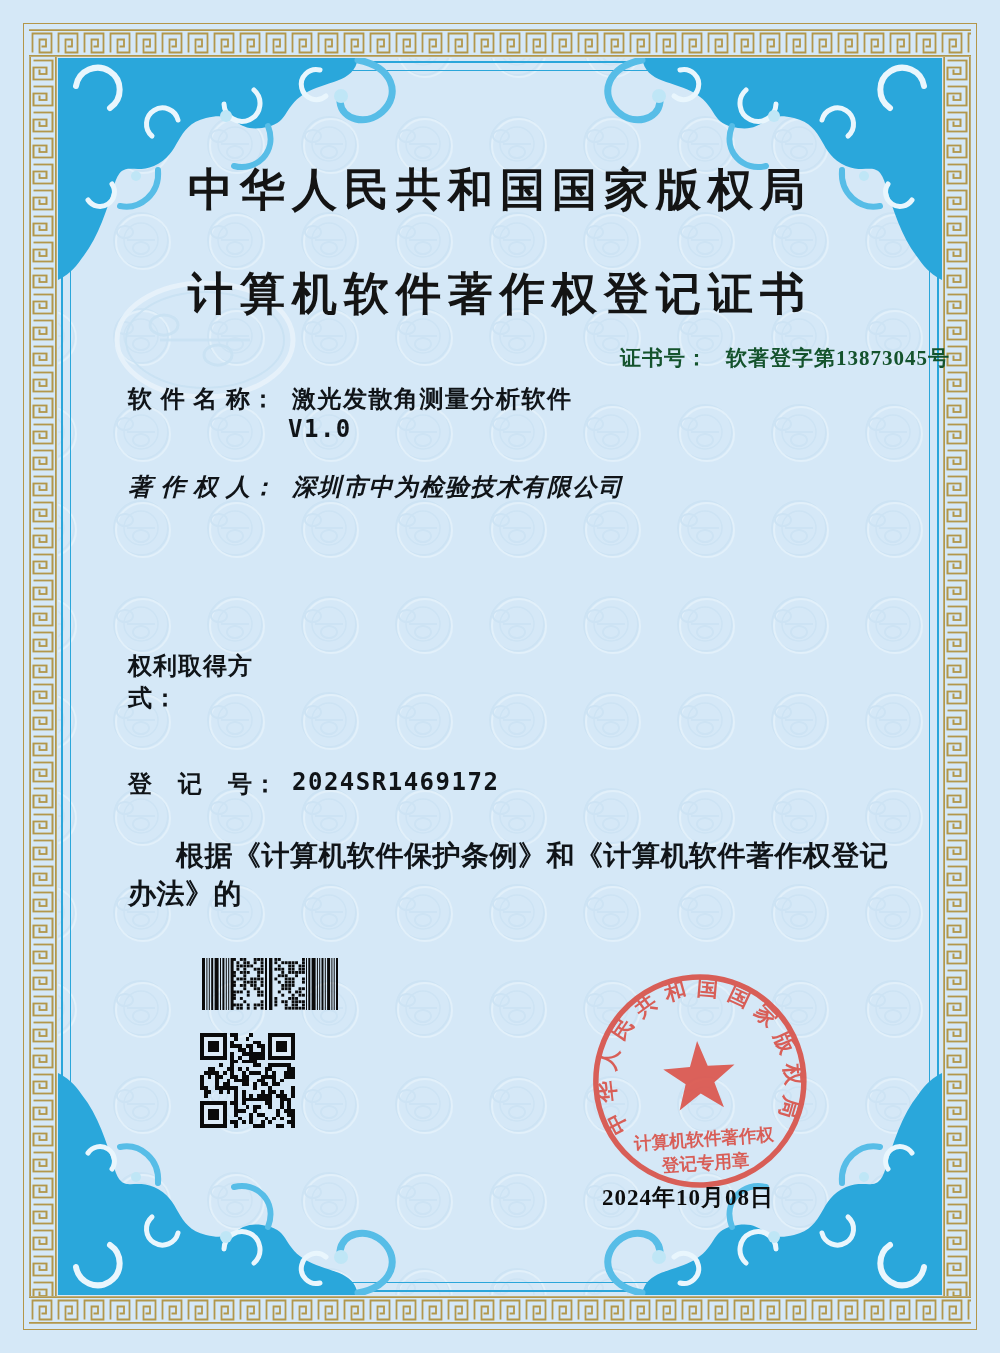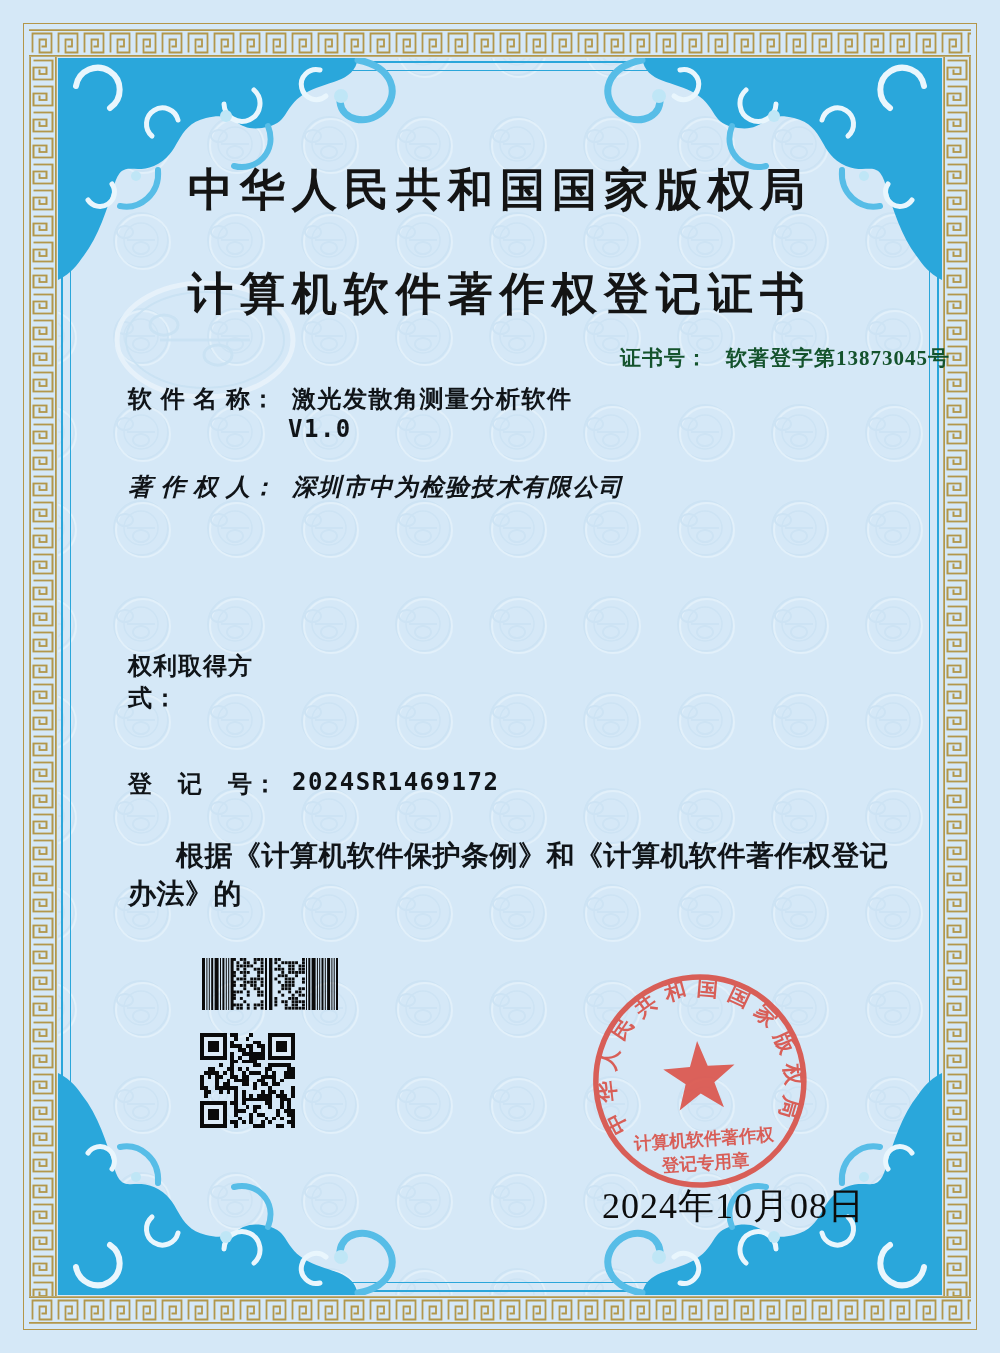--- a/index.html
+++ b/index.html
@@ -47,21 +47,21 @@
   .stmt{position:absolute;left:128px;width:775px;font-size:28px;font-weight:bold;color:#101418;z-index:4;letter-spacing:0.5px;}
   .stmt-1{top:837px;text-indent:48px;}
   .stmt-2{top:892px;}
 
   
   .barcode{position:absolute;left:202px;top:958px;width:143px;height:52px;z-index:4;}
   .qrcode{position:absolute;left:200px;top:1033px;width:95px;height:95px;z-index:4;}
 
   
   .seal{position:absolute;left:585px;top:968px;width:230px;height:230px;z-index:5;opacity:0.88;}
-  .issue-date{position:absolute;left:602px;top:1182px;font-size:36px;font-weight:normal;color:#0d0d0d;z-index:6;
+  .issue-date{position:absolute;left:602px;top:1182px;font-size:23px;font-weight:bold;color:#0d0d0d;z-index:6;
               font-family:"Liberation Serif","DejaVu Serif",serif;letter-spacing:1px;}
 </style>
 </head>
 <body>
 
 <div class="page">
 
   <svg width="0" height="0" style="position:absolute" aria-hidden="true">
     <defs>
       <pattern id="gk" width="26" height="28" patternUnits="userSpaceOnUse">

